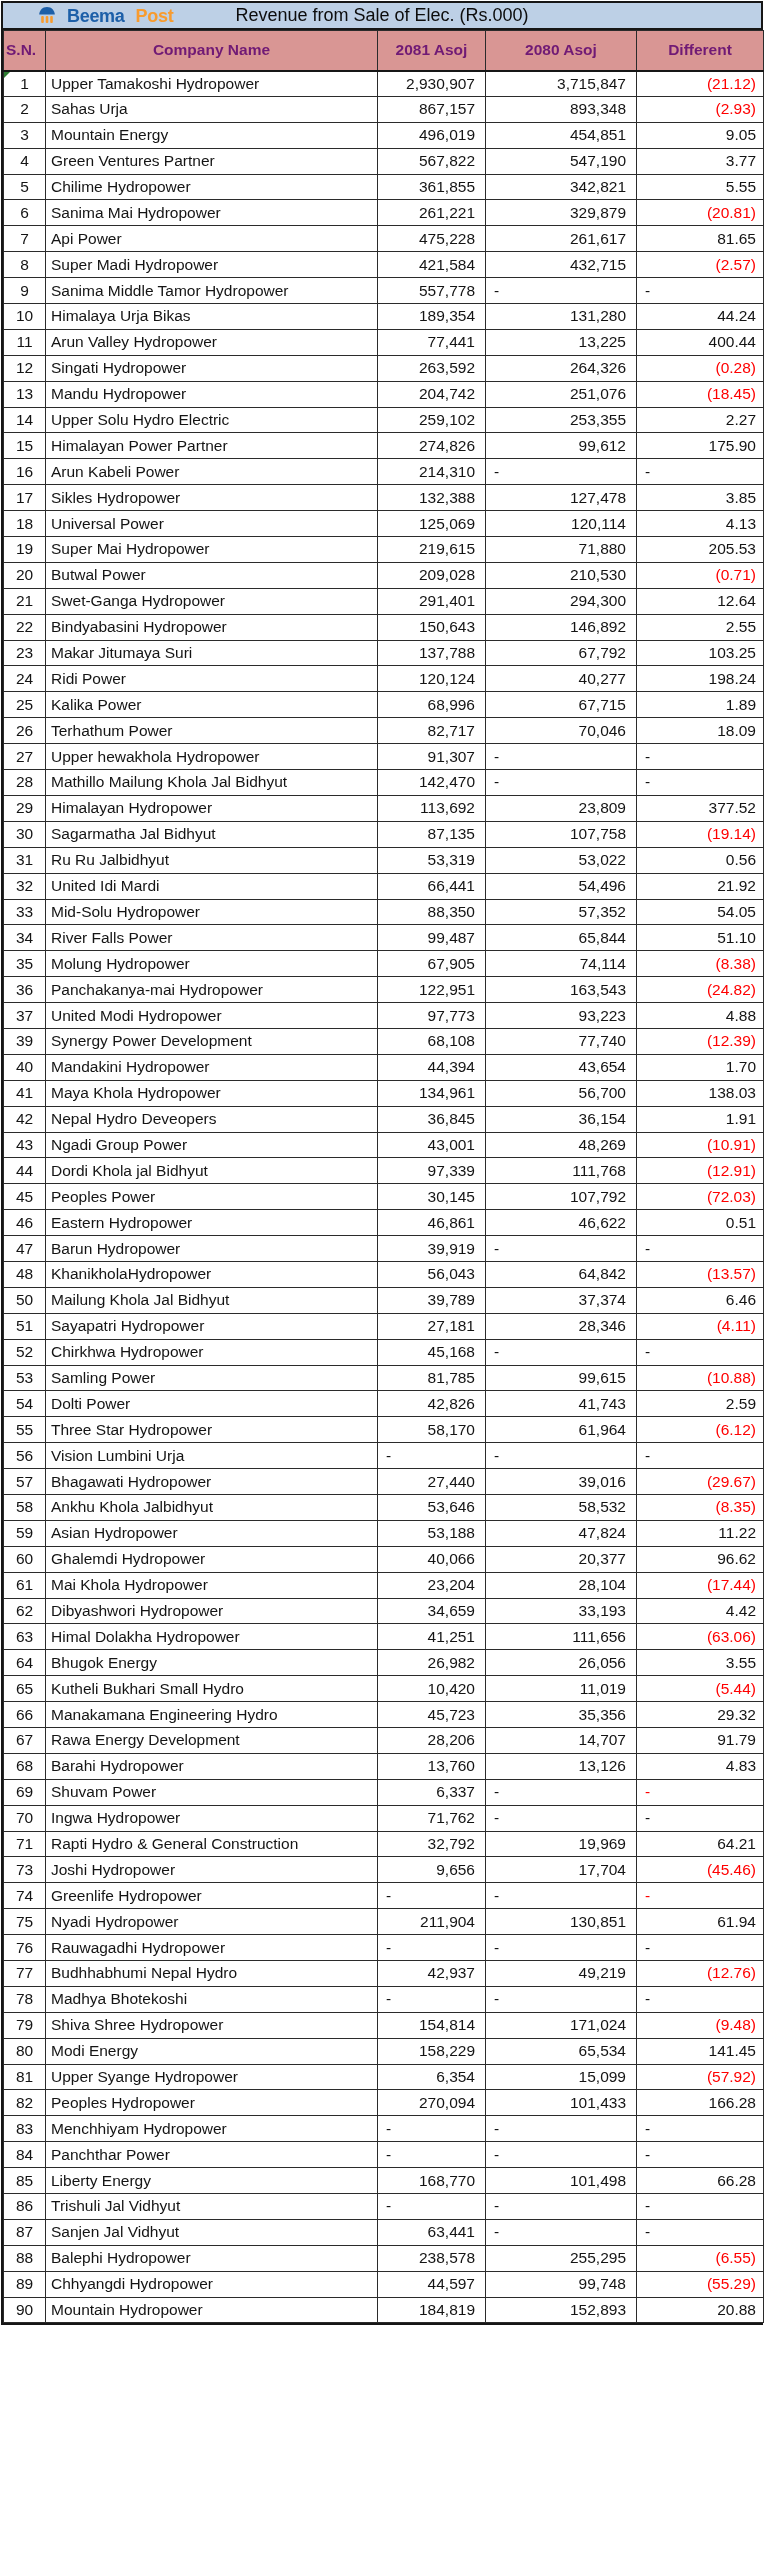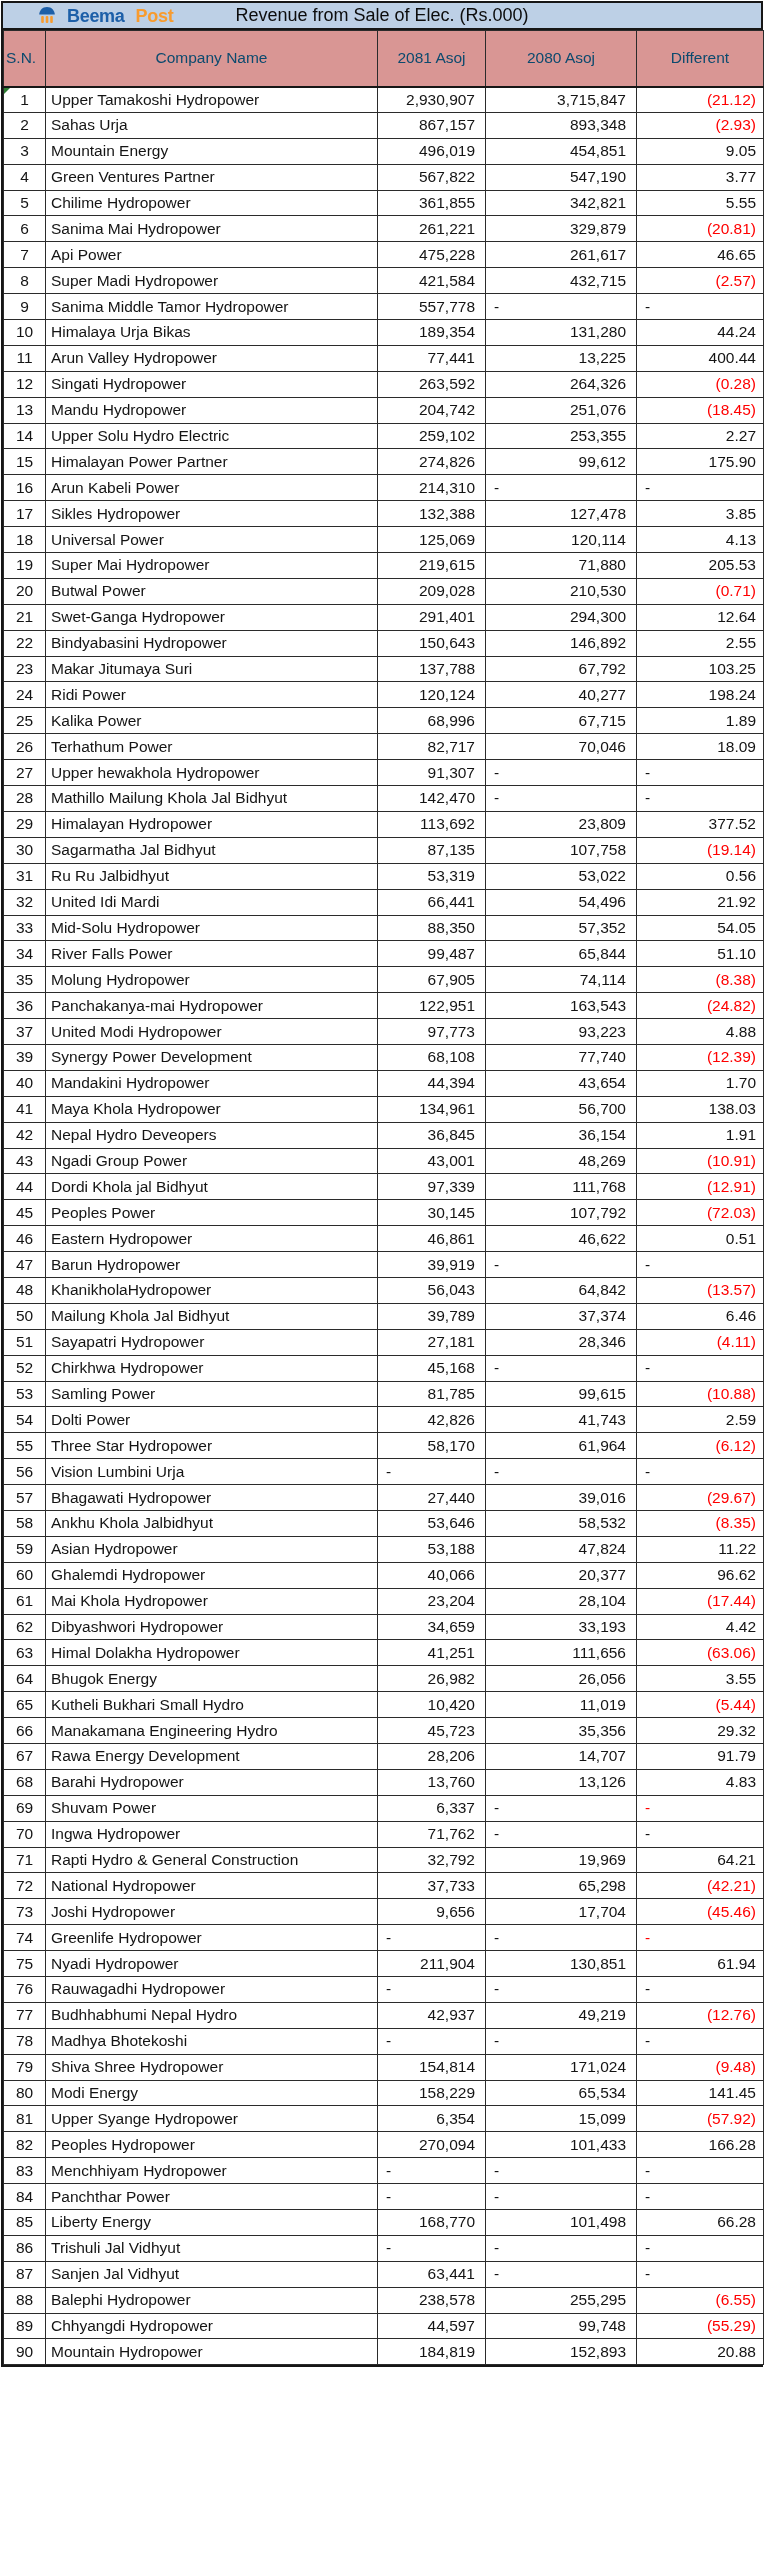--- a/index.html
+++ b/index.html
@@ -42,23 +42,23 @@
     width:100%;
     border-collapse:collapse;
     table-layout:fixed;
   }
   th,td{
     border:1.5px solid var(--grid-border,#2b2b2b);
     overflow:hidden; white-space:nowrap;
     box-sizing:border-box;
   }
   thead th{
-    height:56px;
+    height:40px;
     background:var(--header-bg,#d99694);
-    font-size:15.5px; font-weight:400; color:#0c4a6e;
+    font-size:15.5px; font-weight:700; color:#701a75;
     text-align:center;
     border-bottom:2px solid #161616;
   }
   thead th.sn{text-align:left; padding-left:2px;}
   tbody tr{height:25.9px;}
   tbody td{
     font-size:15.5px; color:#141414;
     background:#ffffff;
     padding:0;
   }
@@ -154,21 +154,21 @@
     <td class="name">Sanima Mai Hydropower</td>
     <td class="num">261,221</td>
     <td class="num">329,879</td>
     <td class="num diff neg">(20.81)</td>
   </tr>
         <tr>
     <td class="sn">7</td>
     <td class="name">Api Power</td>
     <td class="num">475,228</td>
     <td class="num">261,617</td>
-    <td class="num diff">46.65</td>
+    <td class="num diff">81.65</td>
   </tr>
         <tr>
     <td class="sn">8</td>
     <td class="name">Super Madi Hydropower</td>
     <td class="num">421,584</td>
     <td class="num">432,715</td>
     <td class="num diff neg">(2.57)</td>
   </tr>
         <tr>
     <td class="sn">9</td>
@@ -589,27 +589,20 @@
     <td class="num">71,762</td>
     <td class="num dash">-</td>
     <td class="num diff dash">-</td>
   </tr>
         <tr>
     <td class="sn">71</td>
     <td class="name">Rapti Hydro &amp; General Construction</td>
     <td class="num">32,792</td>
     <td class="num">19,969</td>
     <td class="num diff">64.21</td>
-  </tr>
-        <tr>
-    <td class="sn">72</td>
-    <td class="name">National Hydropower</td>
-    <td class="num">37,733</td>
-    <td class="num">65,298</td>
-    <td class="num diff neg">(42.21)</td>
   </tr>
         <tr>
     <td class="sn">73</td>
     <td class="name">Joshi Hydropower</td>
     <td class="num">9,656</td>
     <td class="num">17,704</td>
     <td class="num diff neg">(45.46)</td>
   </tr>
         <tr>
     <td class="sn">74</td>

